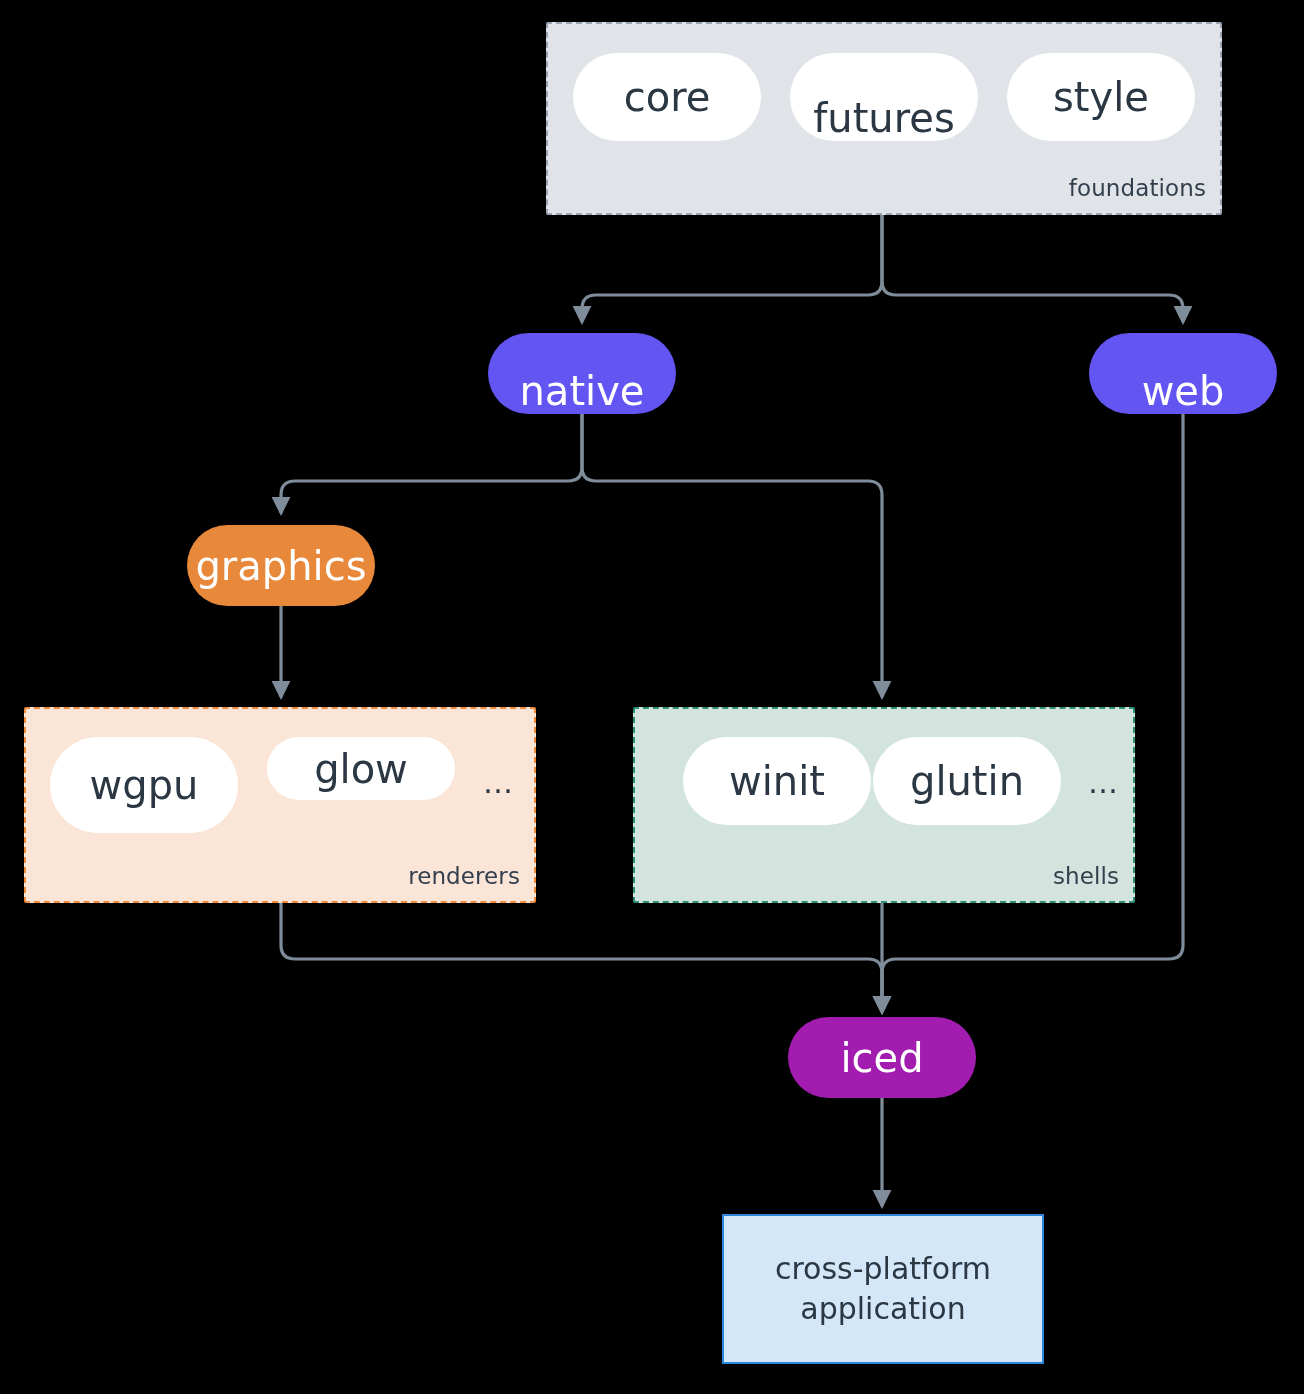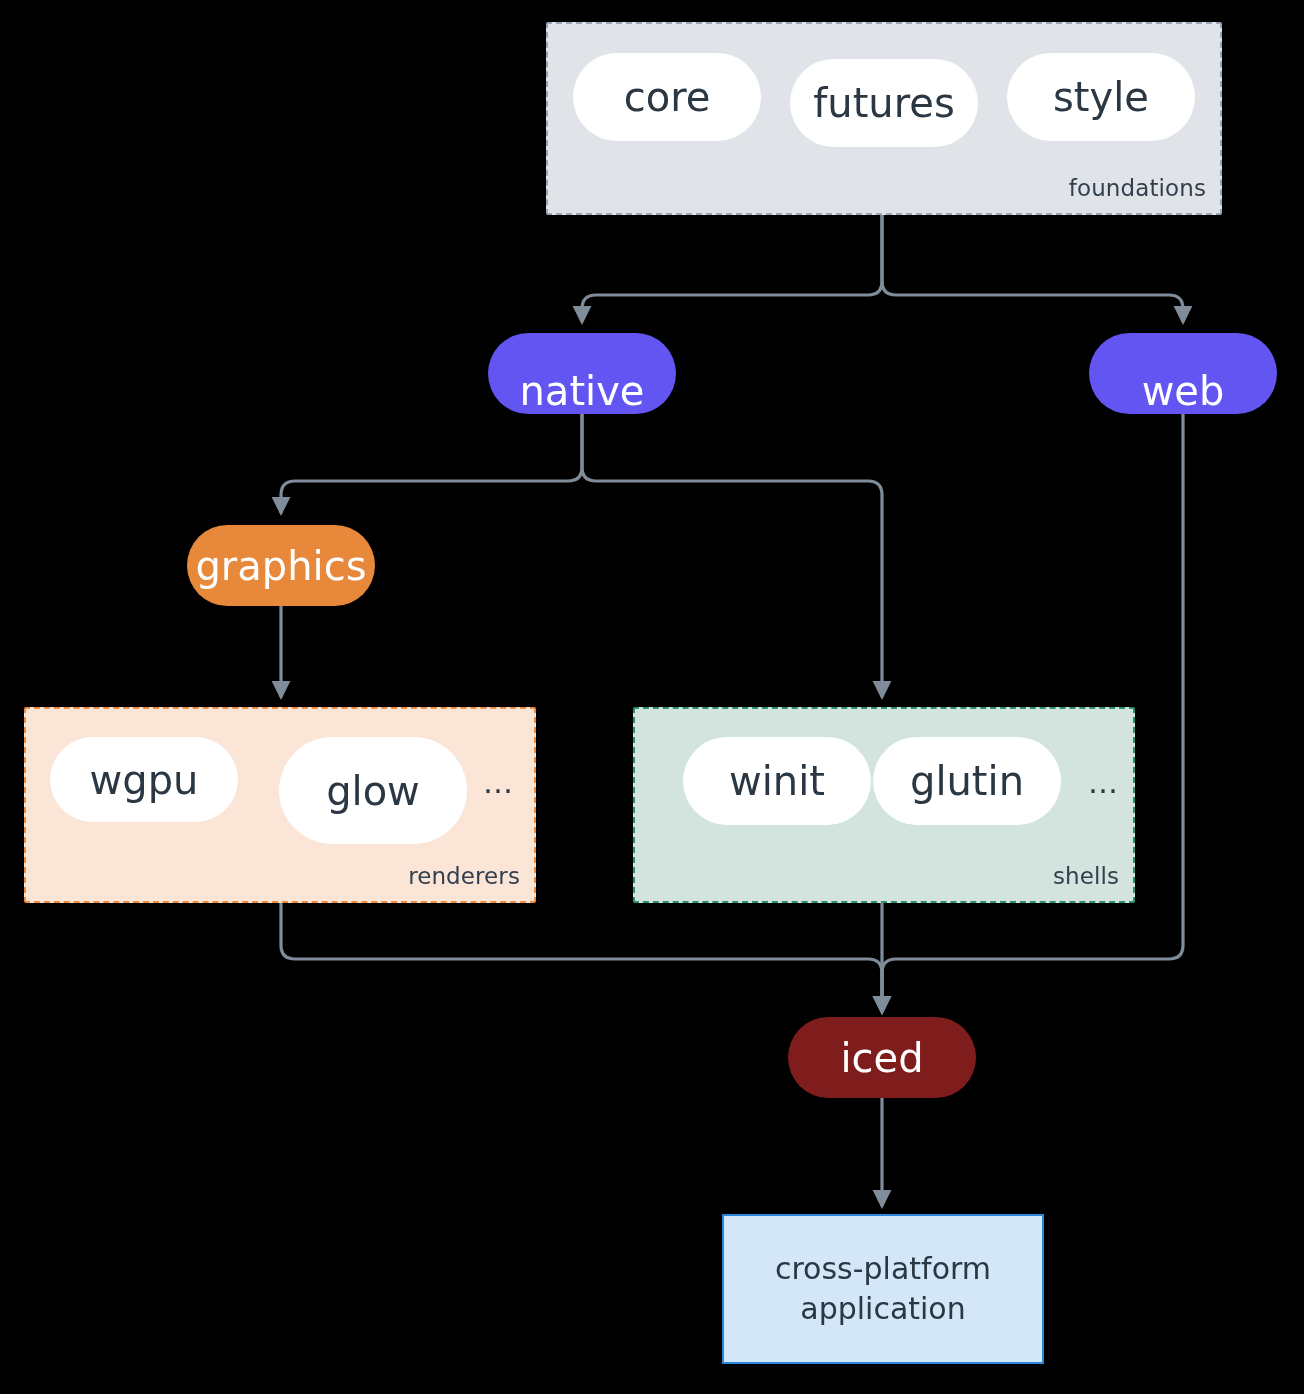--- a/index.html
+++ b/index.html
@@ -65,21 +65,21 @@
   .pill-purple {
     background: #6355f2;
     color: #ffffff;
     align-items: flex-end;
   }
   .pill-orange {
     background: #e8883a;
     color: #ffffff;
   }
   .pill-blue {
-    background: #7f1d1d;
+    background: #a21caf;
     color: #ffffff;
   }
   .ellipsis {
     position: absolute;
     font-size: 30px;
     color: #2b3844;
     line-height: 1;
     white-space: nowrap;
   }
   .rect-node {
@@ -131,21 +131,21 @@
     </g>
   </svg>
 
   <div class="cluster cluster-foundations" style="left:546px; top:22px; width:676px; height:193px;">
     <span class="cluster-label">foundations</span>
   </div>
 
   <div class="pill pill-white" style="left:573px; top:53px; width:188px; height:88px;">
     <span>core</span>
   </div>
-  <div class="pill pill-white" style="left:790px; top:59px; width:188px; height:88px;">
+  <div class="pill pill-white" style="left:790px; top:53px; width:188px; height:88px;align-items:flex-end;">
     <span>futures</span>
   </div>
   <div class="pill pill-white" style="left:1007px; top:53px; width:188px; height:88px;">
     <span>style</span>
   </div>
 
   <div class="pill pill-purple" style="left:488px; top:333px; width:188px; height:81px;">
     <span>native</span>
   </div>
   <div class="pill pill-purple" style="left:1089px; top:333px; width:188px; height:81px;">
@@ -153,24 +153,24 @@
   </div>
 
   <div class="pill pill-orange" style="left:187px; top:525px; width:188px; height:81px;">
     <span>graphics</span>
   </div>
 
   <div class="cluster cluster-renderers" style="left:24px; top:707px; width:512px; height:196px;">
     <span class="cluster-label">renderers</span>
   </div>
 
-  <div class="pill pill-white" style="left:50px; top:737px; width:188px; height:85px;">
+  <div class="pill pill-white" style="left:50px; top:737px; width:188px; height:96px;">
     <span>wgpu</span>
   </div>
-  <div class="pill pill-white" style="left:279px; top:737px; width:188px; height:107px;">
+  <div class="pill pill-white" style="left:267px; top:737px; width:188px; height:63px;">
     <span>glow</span>
   </div>
   <div class="ellipsis" style="left:483px; top:768px;">…</div>
 
   <div class="cluster cluster-shells" style="left:633px; top:707px; width:502px; height:196px;">
     <span class="cluster-label">shells</span>
   </div>
 
   <div class="pill pill-white" style="left:683px; top:737px; width:188px; height:88px;">
     <span>winit</span>

